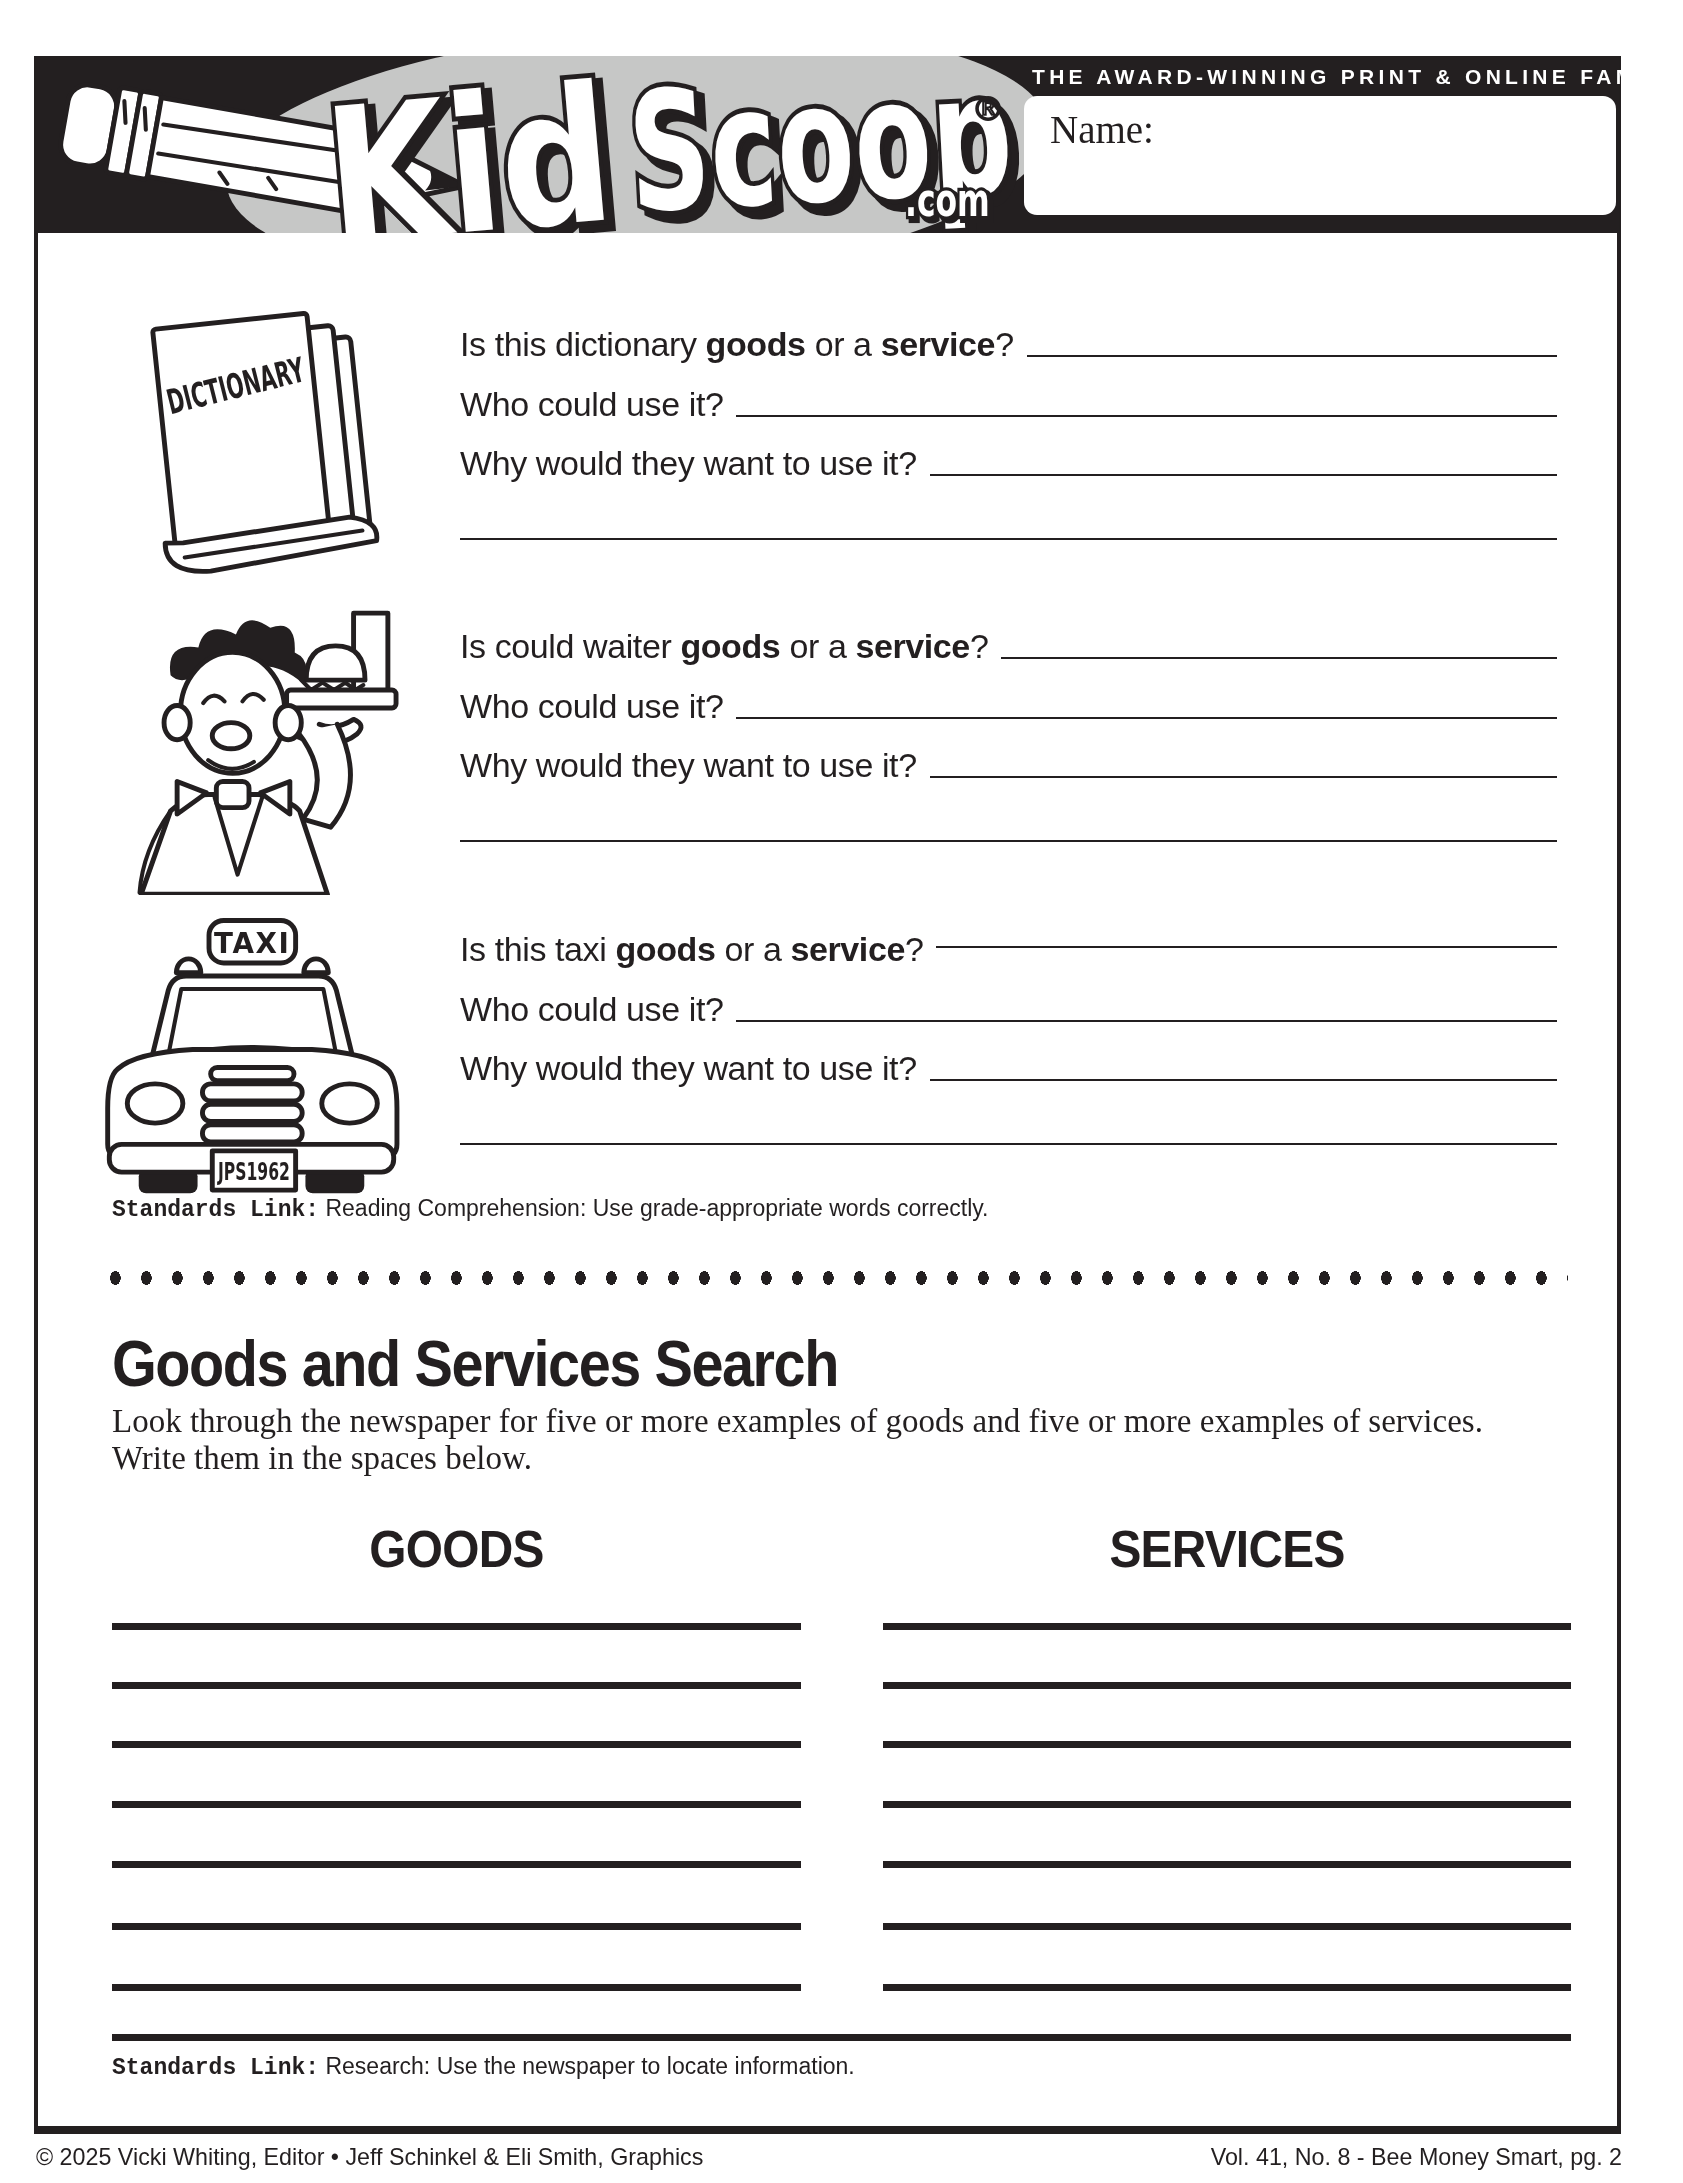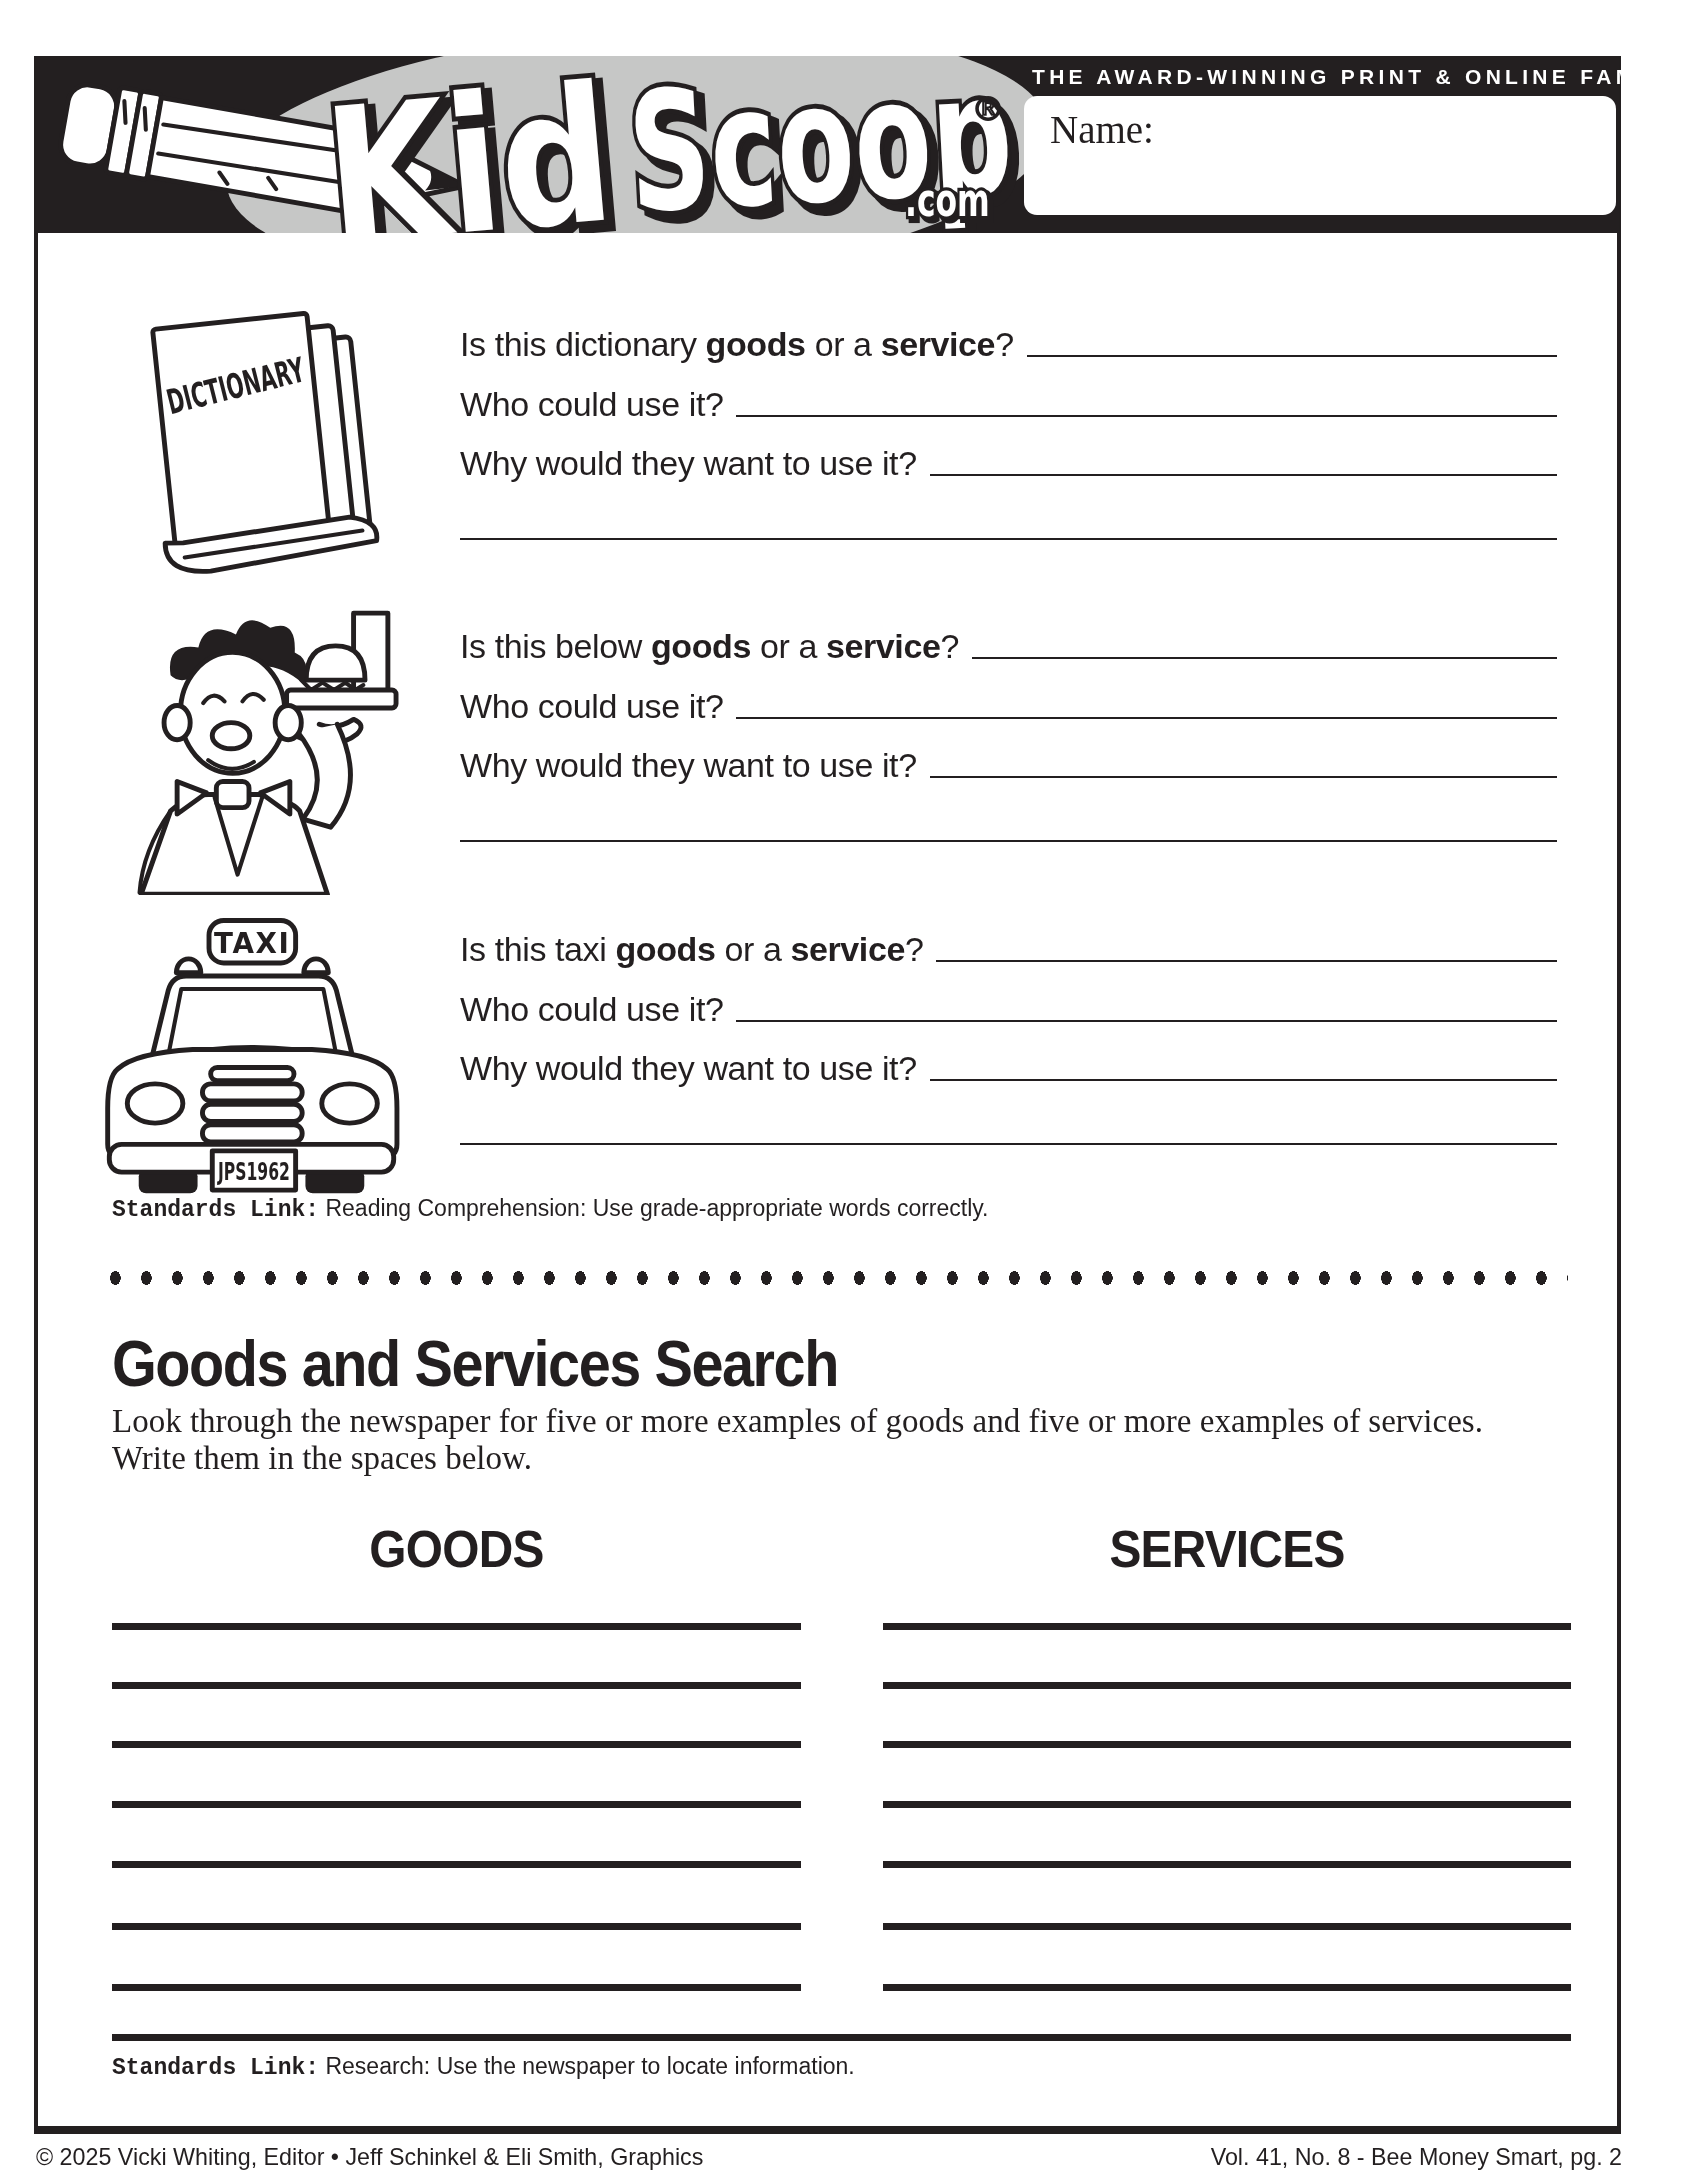--- a/index.html
+++ b/index.html
@@ -163,36 +163,36 @@
     </div>
     <div class="qrow" style="top:123px;">
       <span class="qtext">Why would they want to use it?</span>
       <div class="qline"></div>
     </div>
     <div class="xline" style="top:215px;"></div>
   </div>
 
   <div class="qsection" style="top:625px;height:229px;">
     <div class="qrow" style="top:4.1px;">
-      <span class="qtext"><span>Is this below </span><span class="b">goods</span><span> or a </span><span class="b">service</span><span>?</span></span>
+      <span class="qtext"><span>Is could waiter </span><span class="b">goods</span><span> or a </span><span class="b">service</span><span>?</span></span>
       <div class="qline"></div>
     </div>
     <div class="qrow" style="top:64px;">
       <span class="qtext">Who could use it?</span>
       <div class="qline"></div>
     </div>
     <div class="qrow" style="top:123px;">
       <span class="qtext">Why would they want to use it?</span>
       <div class="qline"></div>
     </div>
     <div class="xline" style="top:215px;"></div>
   </div>
 
   <div class="qsection" style="top:928px;height:229px;">
-    <div class="qrow" style="top:4.1px;">
+    <div class="qrow" style="top:4.1px;align-items:center;">
       <span class="qtext"><span>Is this taxi </span><span class="b">goods</span><span> or a </span><span class="b">service</span><span>?</span></span>
       <div class="qline"></div>
     </div>
     <div class="qrow" style="top:64px;">
       <span class="qtext">Who could use it?</span>
       <div class="qline"></div>
     </div>
     <div class="qrow" style="top:123px;">
       <span class="qtext">Why would they want to use it?</span>
       <div class="qline"></div>

